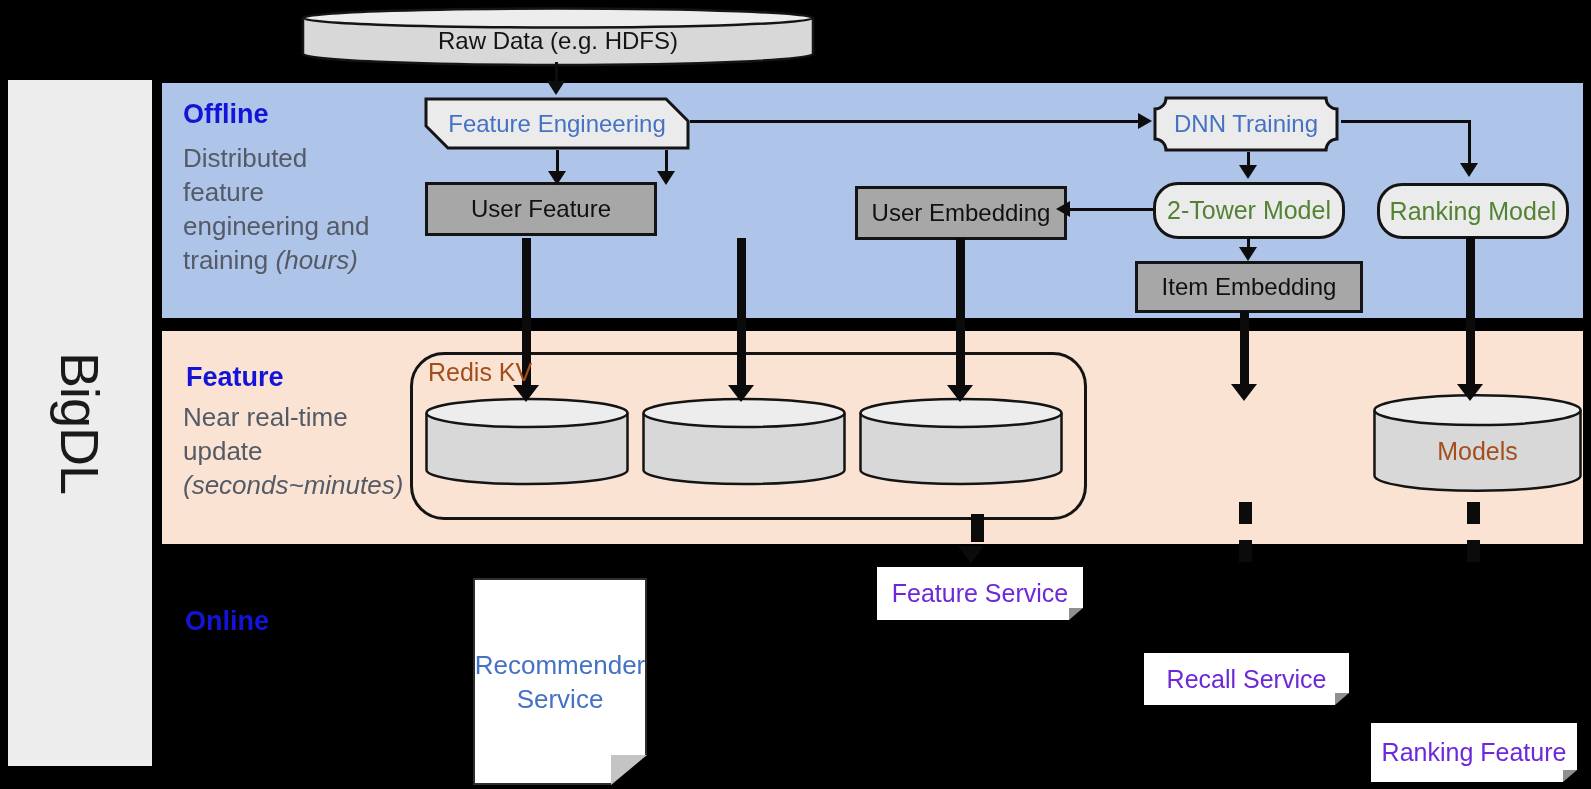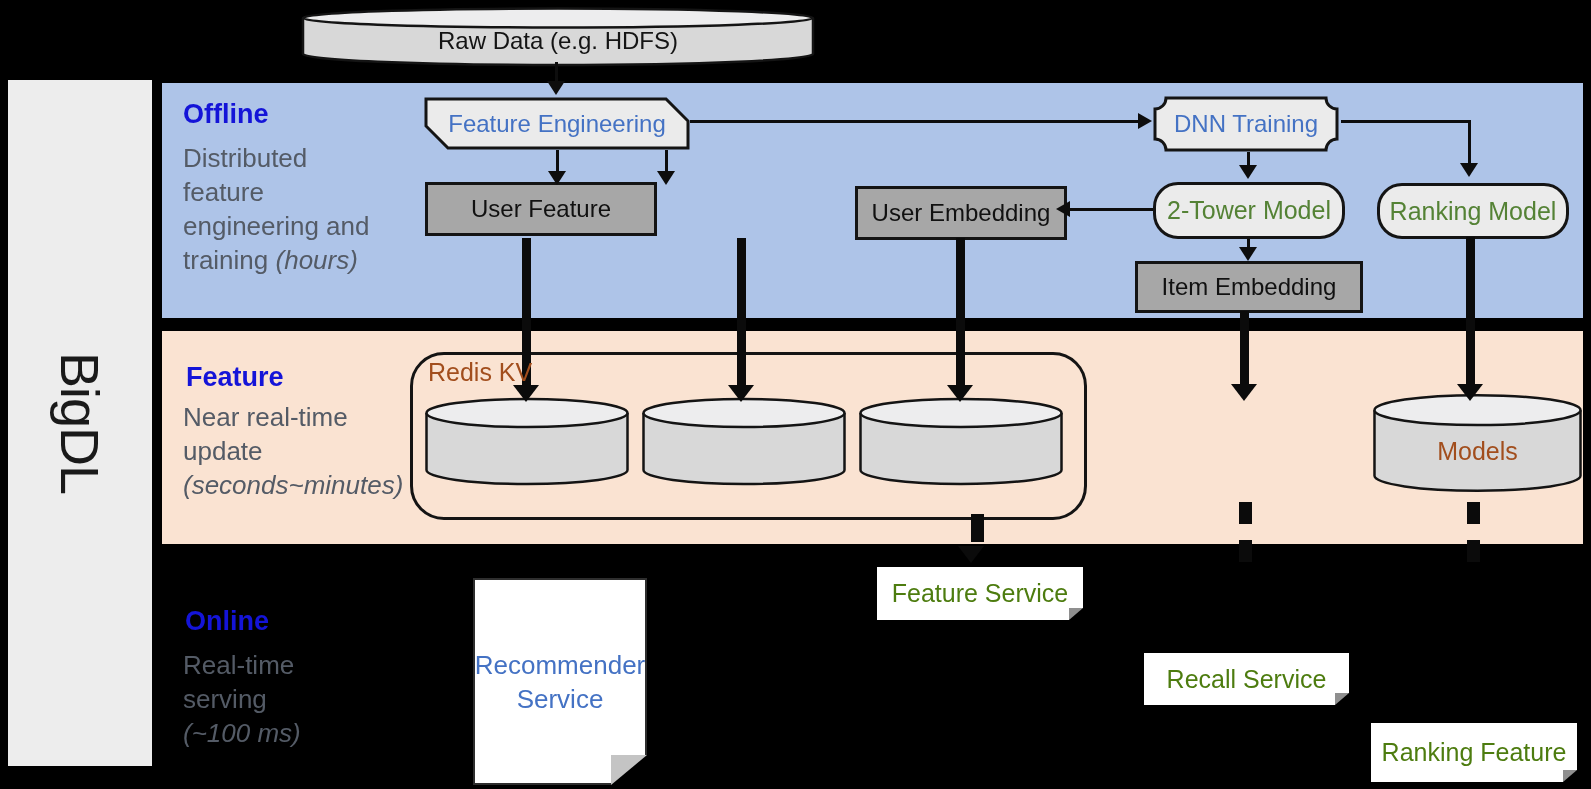--- a/index.html
+++ b/index.html
@@ -37,21 +37,21 @@
              border-top:14px solid #0d0d0d;}
   .head-right{position:absolute;width:0;height:0;
               border-top:8px solid transparent;border-bottom:8px solid transparent;
               border-left:14px solid #0d0d0d;}
   .head-left{position:absolute;width:0;height:0;
              border-top:8px solid transparent;border-bottom:8px solid transparent;
              border-right:14px solid #0d0d0d;}
   .bighead{position:absolute;width:0;height:0;
            border-left:13px solid transparent;border-right:13px solid transparent;
            border-top:17px solid #0b0b0b;}
-  .svc{position:absolute;background:#fff;color:#4d7c0f;font-size:25px;
+  .svc{position:absolute;background:#fff;color:#6d28d9;font-size:25px;
        display:flex;align-items:center;justify-content:center;text-align:center;}
   .svc::after{content:"";position:absolute;right:0;bottom:0;
               border-top:12px solid #8f8f8f;border-right:14px solid #000;}
   .doc{position:absolute;left:473px;top:578px;width:174px;height:207px;background:#fff;
        border:2px solid #2e2e2e;box-sizing:border-box;display:flex;align-items:center;
        justify-content:center;text-align:center;color:#4472C4;font-size:26px;line-height:34px;}
   .doc-fold{position:absolute;right:-2px;bottom:-2px;width:0;height:0;
             border-top:30px solid #c4c4c4;border-right:36px solid #000;}
 </style>
 </head>
@@ -75,25 +75,20 @@
   </div>
 
   <div class="abs sec-title" style="left:186px;top:362px;">Feature</div>
   <div class="abs sec-desc" style="left:183px;top:400px;">
     <div>Near real-time</div>
     <div>update</div>
     <div class="it">(seconds~minutes)</div>
   </div>
 
   <div class="abs sec-title" style="left:185px;top:606px;">Online</div>
-  <div class="abs sec-desc" style="left:183px;top:648px;">
-    <div>Real-time</div>
-    <div>serving</div>
-    <div class="it">(~100 ms)</div>
-  </div>
 
   <div class="node cylbox" style="left:300px;top:6px;width:516px;height:62px;">
     <svg width="516" height="62" viewBox="0 0 516 62">
       <path d="M3 12 L3 48 A255 11 0 0 0 513 48 L513 12" fill="#D8D8D8" stroke="#141414" stroke-width="2.5"></path>
       <ellipse cx="258" cy="12" rx="255" ry="9.5" fill="#EDEDEE" stroke="#141414" stroke-width="2.5"></ellipse>
     </svg>
     <div class="raw-label">Raw Data (e.g. HDFS)</div>
   </div>
 
   <div class="redis-frame"></div>

